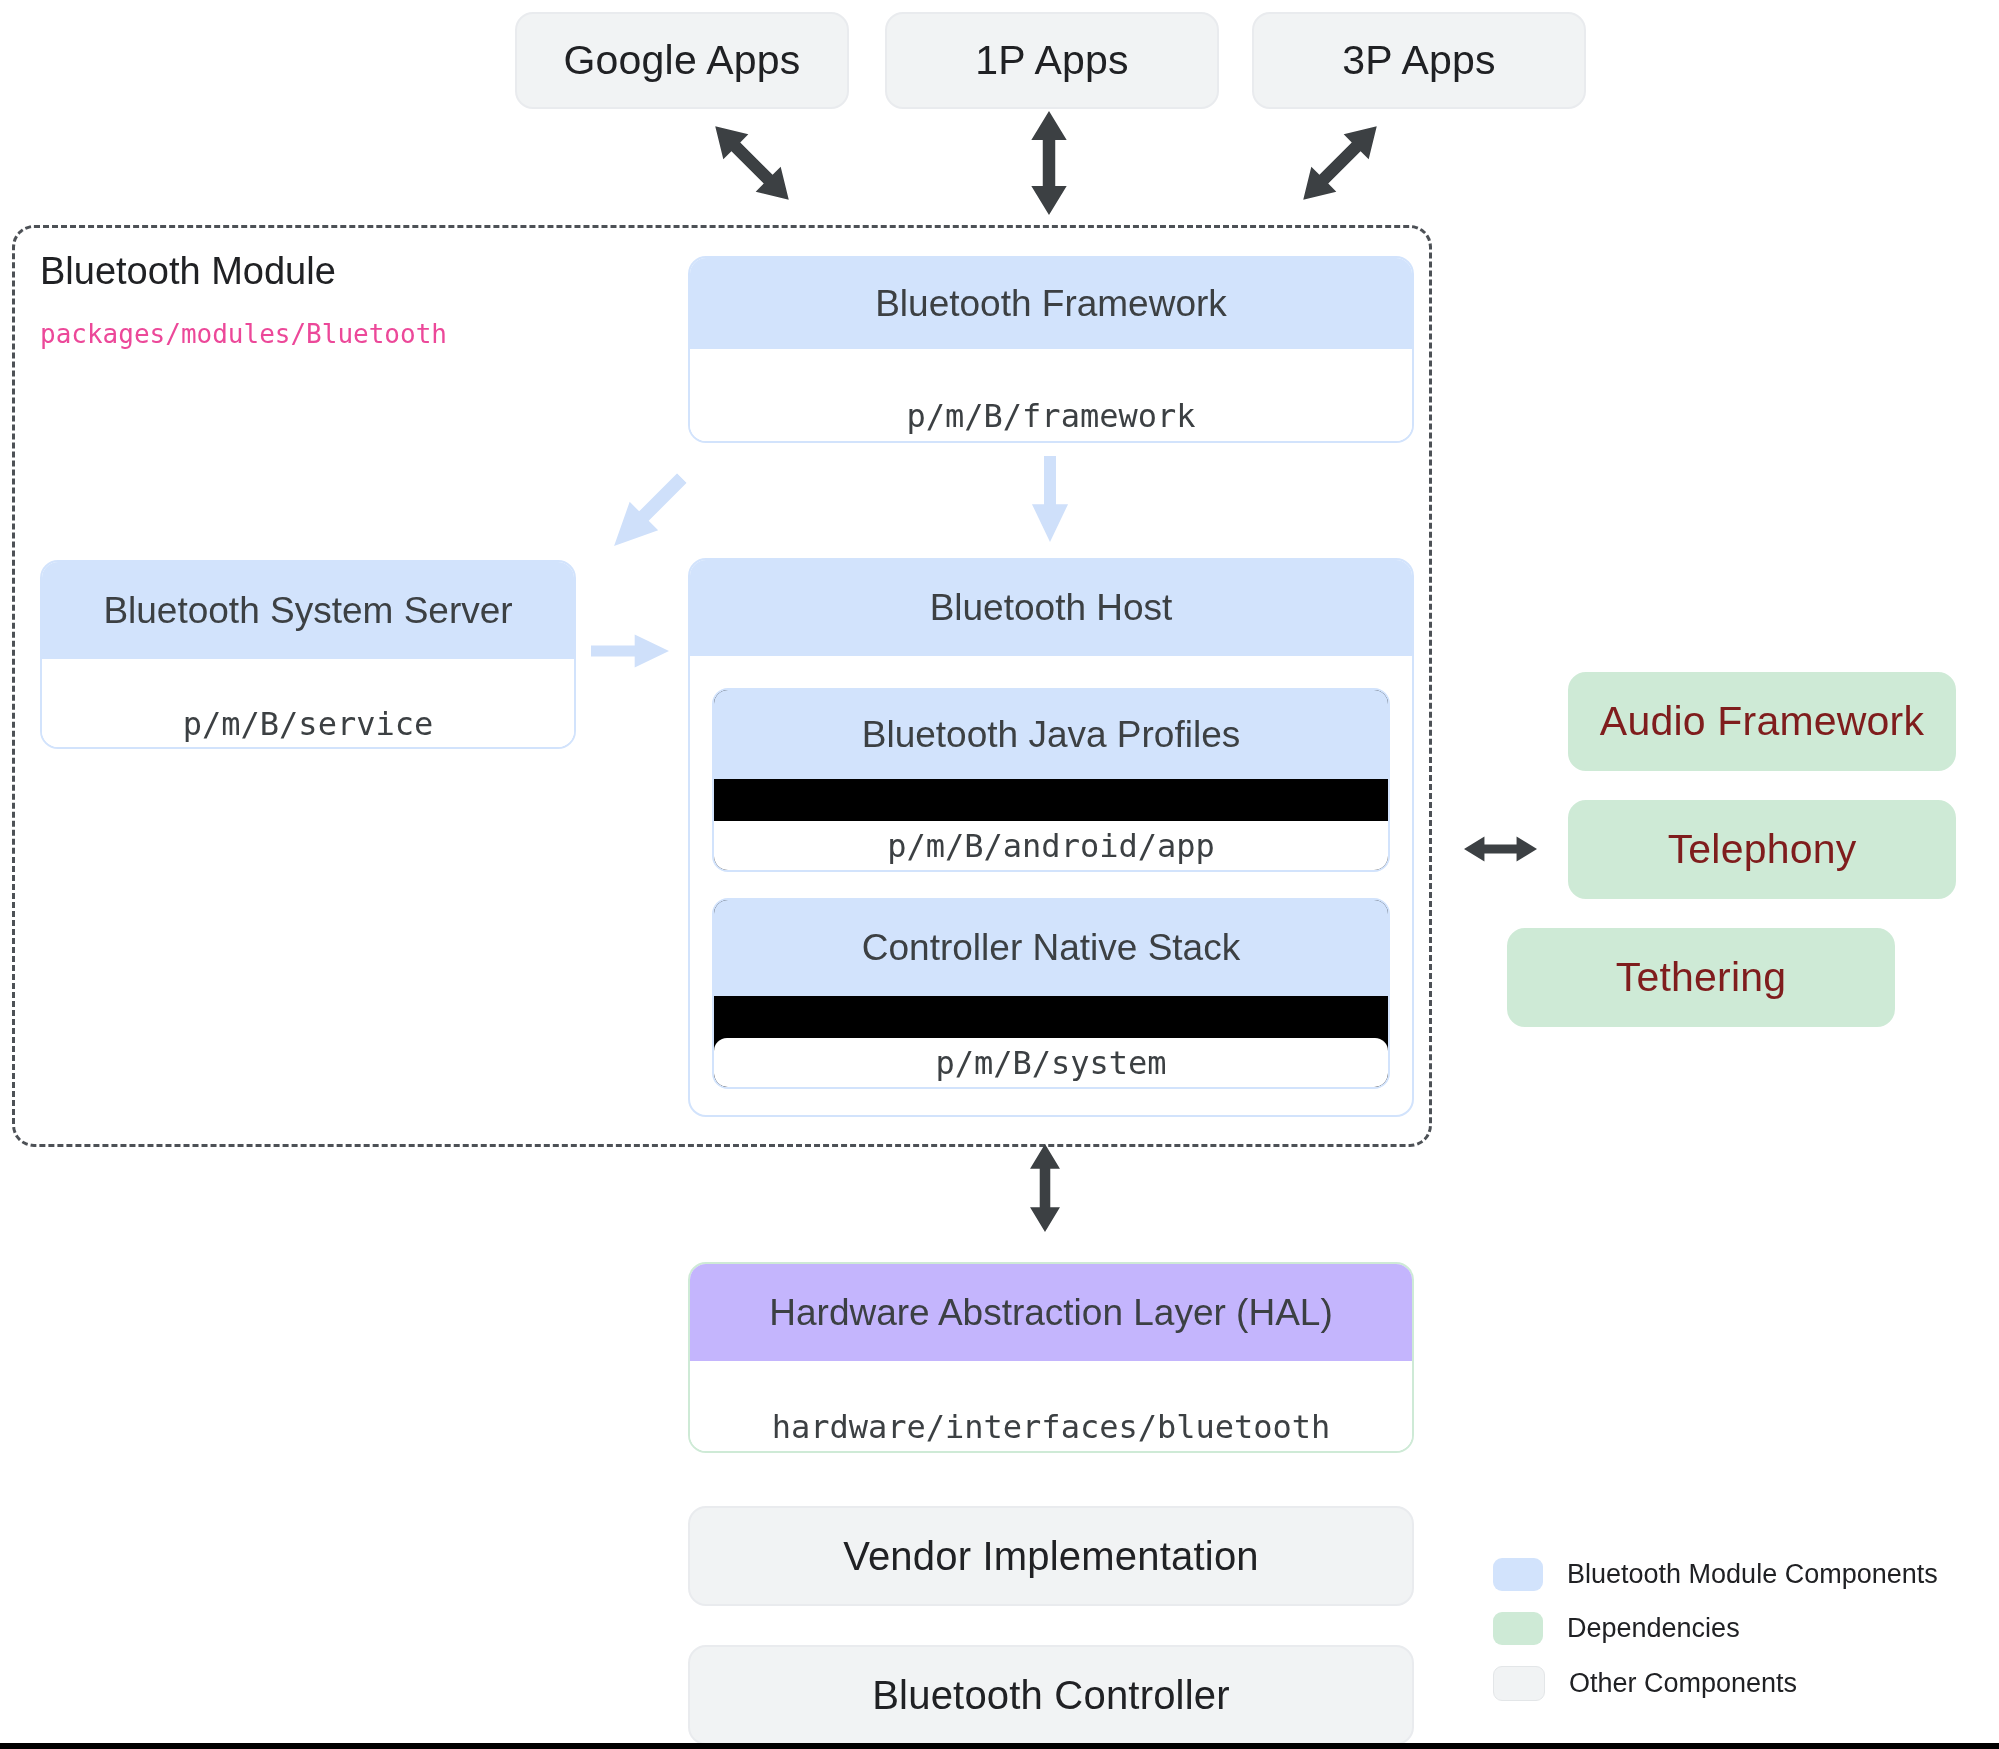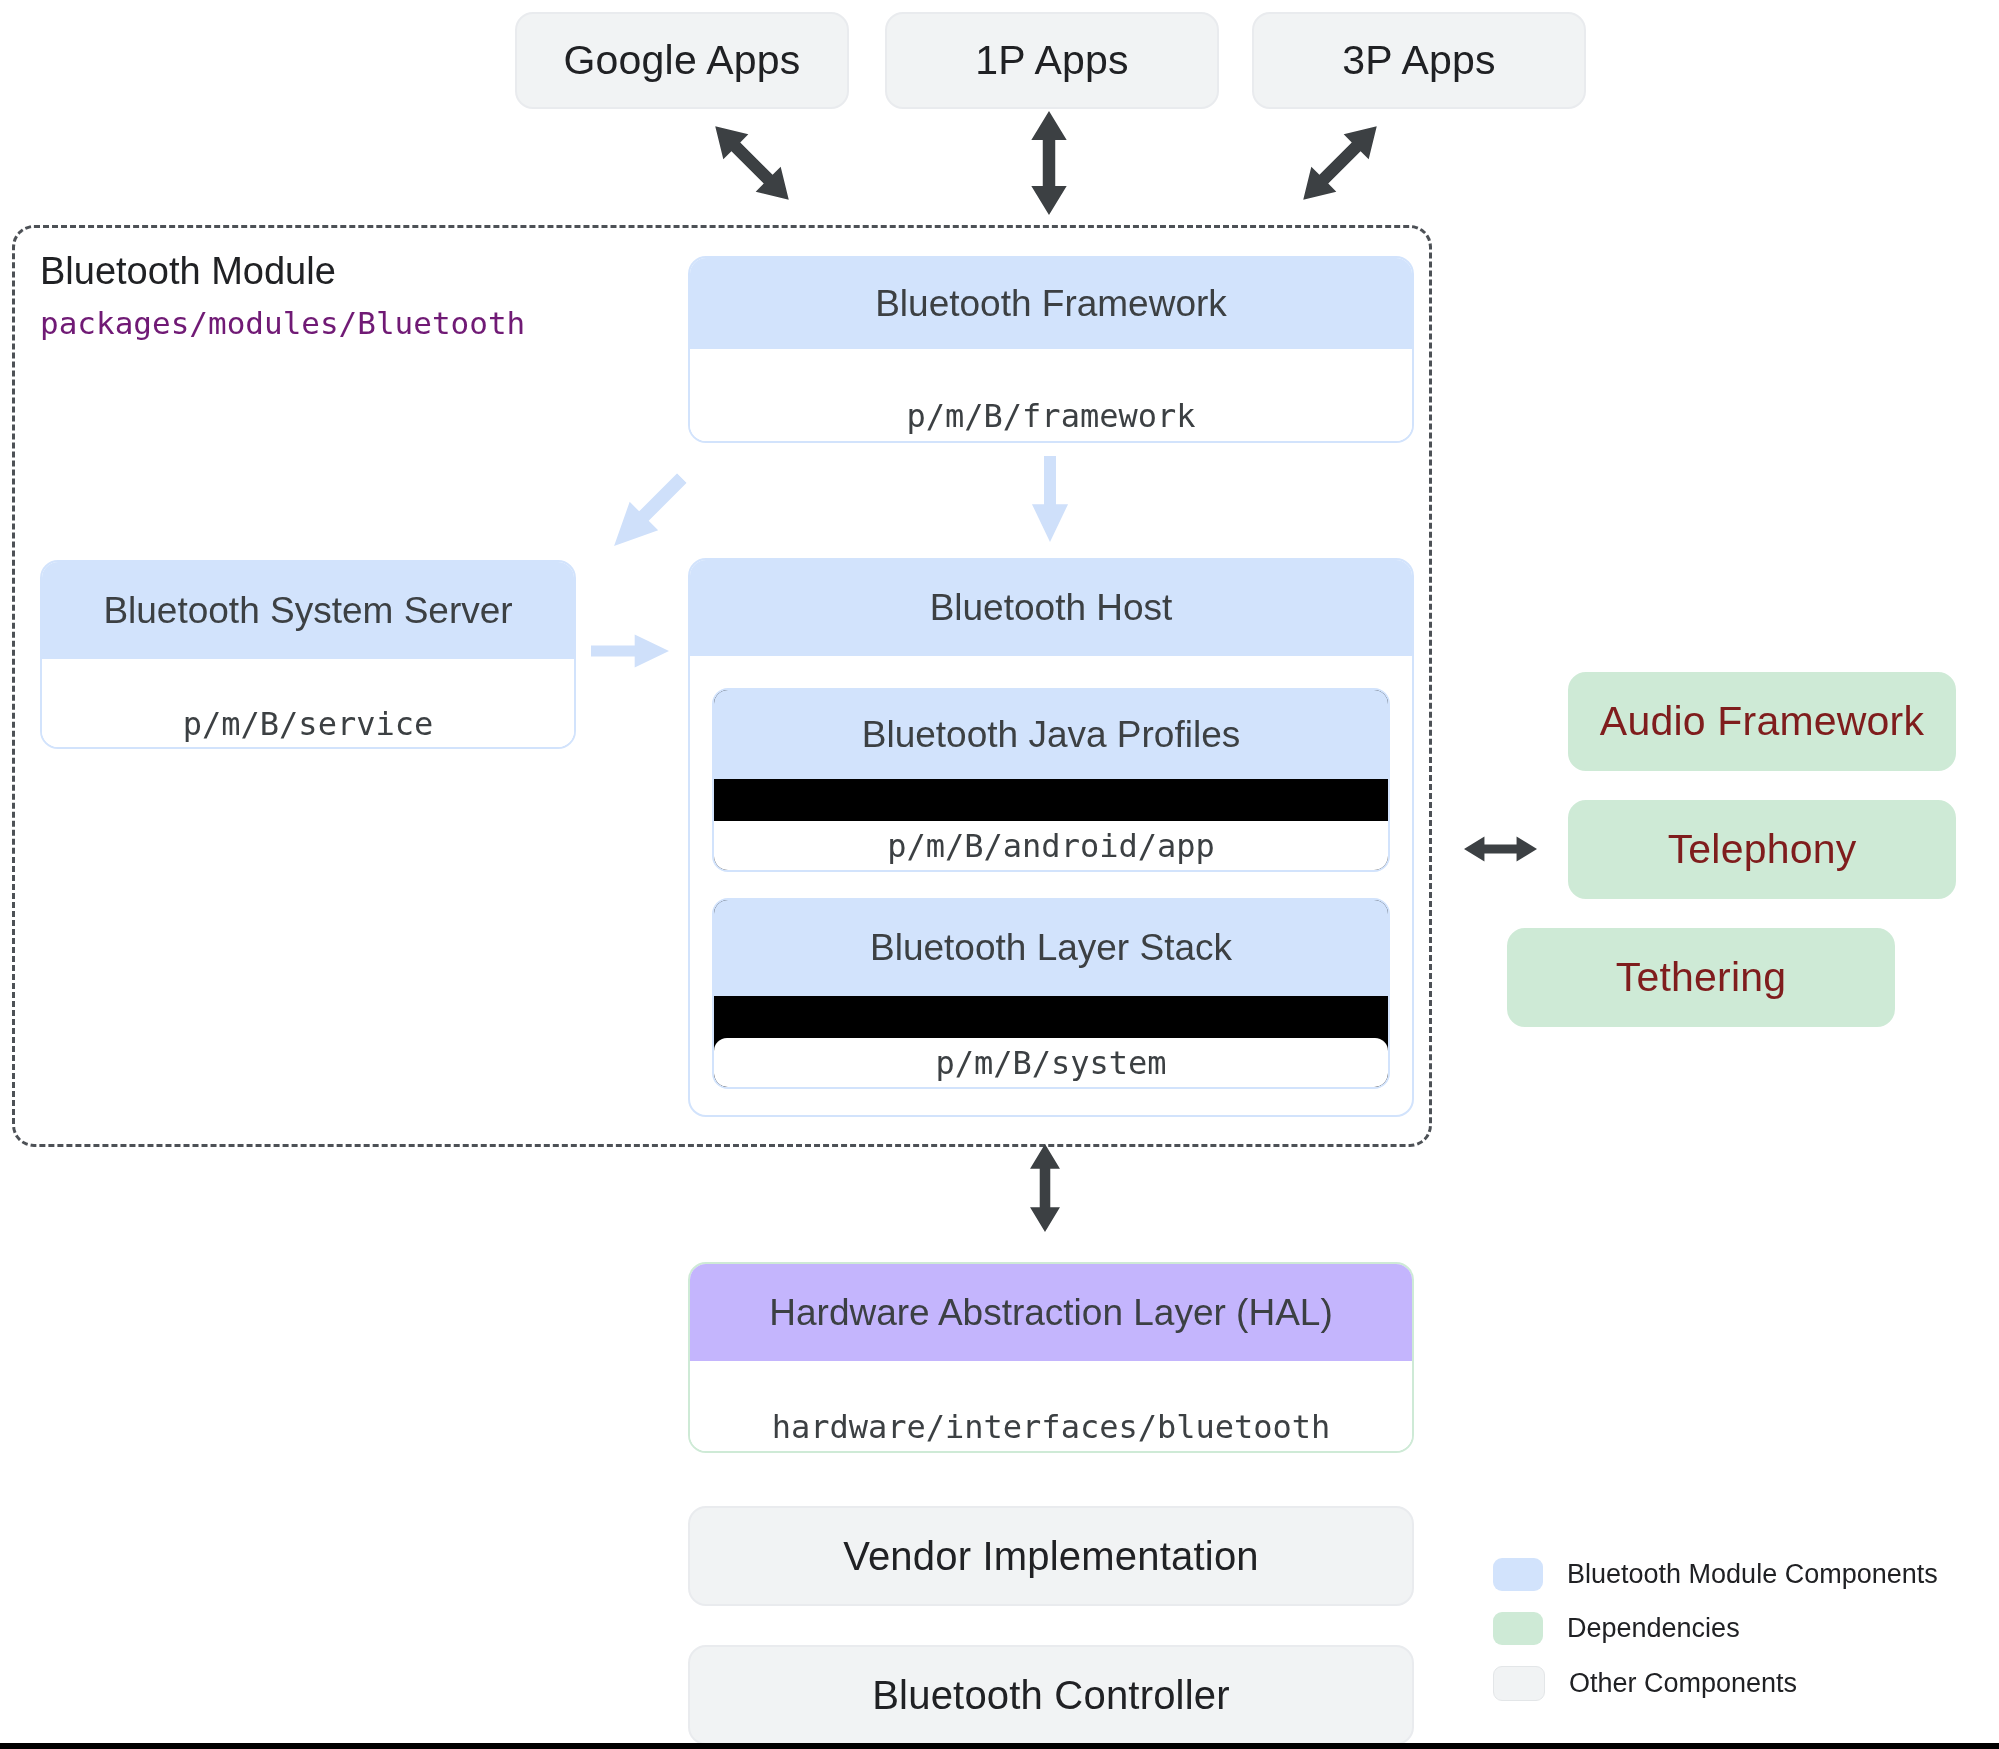--- a/index.html
+++ b/index.html
@@ -32,21 +32,21 @@
     background:#ffffff;color:#3c4043;
   }
   .mono{font-family:"DejaVu Sans Mono","Liberation Mono",monospace;font-size:32px;margin-top:42px;}
   
   .module-outline{
     position:absolute;left:12px;top:225px;width:1414px;height:916px;
     border:3px dashed #4d5156;border-radius:22px;background:transparent;
   }
   .module-label{position:absolute;left:40px;top:248px;line-height:1.25;}
   .module-label .t{font-size:38px;color:#202124;}
-  .module-label .p{font-family:"DejaVu Sans Mono","Liberation Mono",monospace;font-size:31px;color:#701a75;margin-top:8px;}
+  .module-label .p{font-family:"DejaVu Sans Mono","Liberation Mono",monospace;font-size:26px;color:#ec4899;margin-top:22px;}
   
   #host-box{position:absolute;left:688px;top:558px;width:722px;height:555px;
     border:2px solid #d2e3fc;border-radius:18px;background:#ffffff;overflow:hidden;}
   #host-box .host-hd{height:96px;background:#d2e3fc;display:flex;align-items:center;justify-content:center;
     font-size:37px;color:#3c4043;}
   .subbox{position:absolute;width:674px;left:22px;border:2px solid #d2e3fc;border-radius:16px;overflow:hidden;
     display:flex;flex-direction:column;background:#000000;}
   .subbox .hd{display:flex;align-items:center;justify-content:center;background:#d2e3fc;font-size:37px;color:#3c4043;}
   .subbox .bd{display:flex;align-items:center;justify-content:center;background:#fff;color:#3c4043;}
   
@@ -112,21 +112,21 @@
     <polygon points="0,15 56,15 56,1 100,22 56,43 56,29 0,29"></polygon>
   </svg>
 
   <div id="host-box">
     <div class="host-hd">Bluetooth Host</div>
     <div class="subbox" style="top:128px;height:180px;">
       <div class="hd" style="height:89px;">Bluetooth Java Profiles</div>
       <div class="bd mono" style="flex:1;">p/m/B/android/app</div>
     </div>
     <div class="subbox" style="top:338px;height:187px;">
-      <div class="hd" style="height:96px;">Bluetooth Layer Stack</div>
+      <div class="hd" style="height:96px;">Controller Native Stack</div>
       <div class="bd mono" style="flex:1;border-radius:13px;">p/m/B/system</div>
     </div>
   </div>
 
   <svg class="arr" style="left:1464px;top:832px;width:73px;height:34px;" viewBox="0 0 100 36" fill="#3c4043">
     <polygon points="0,18 28,1 28,12 72,12 72,1 100,18 72,35 72,24 28,24 28,35"></polygon>
   </svg>
 
   <div class="pillbox green" style="left:1568px;top:672px;width:384px;height:95px;">
     <span>Audio Framework</span>

